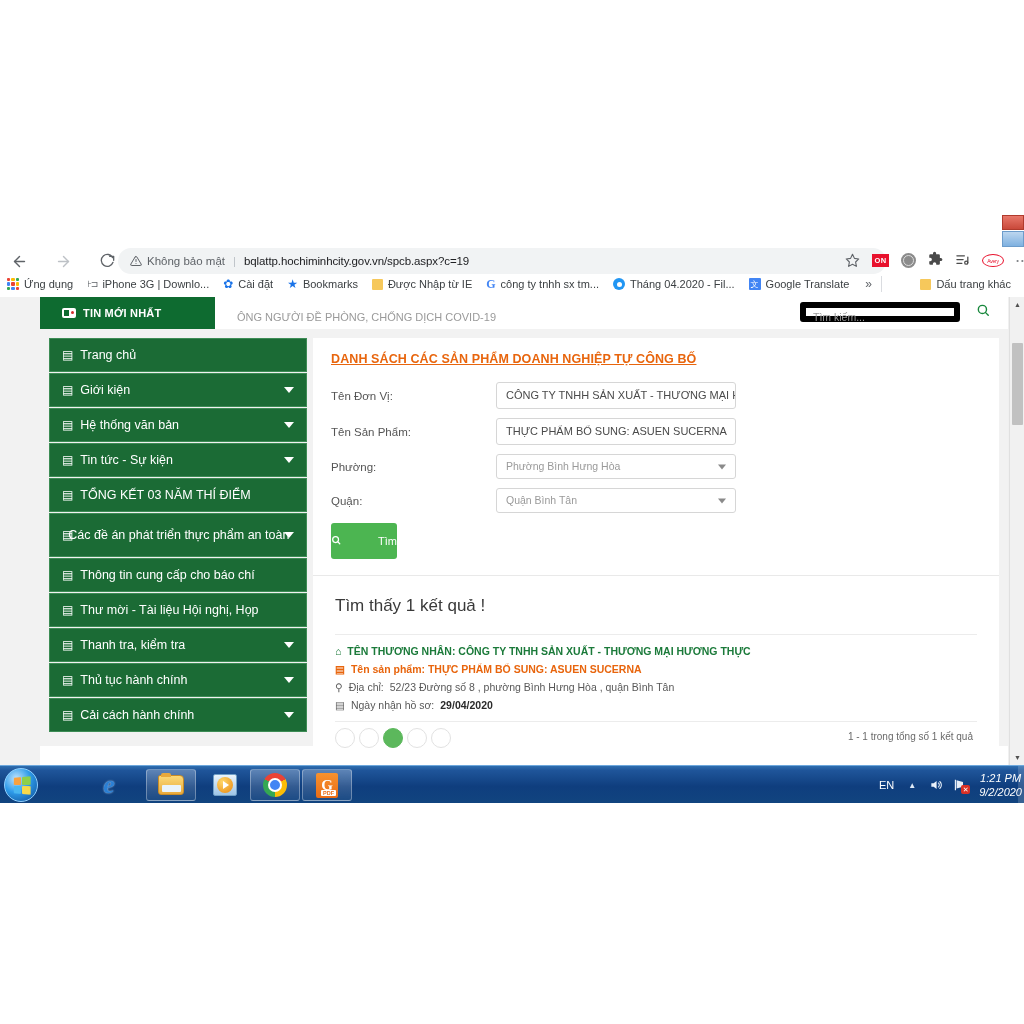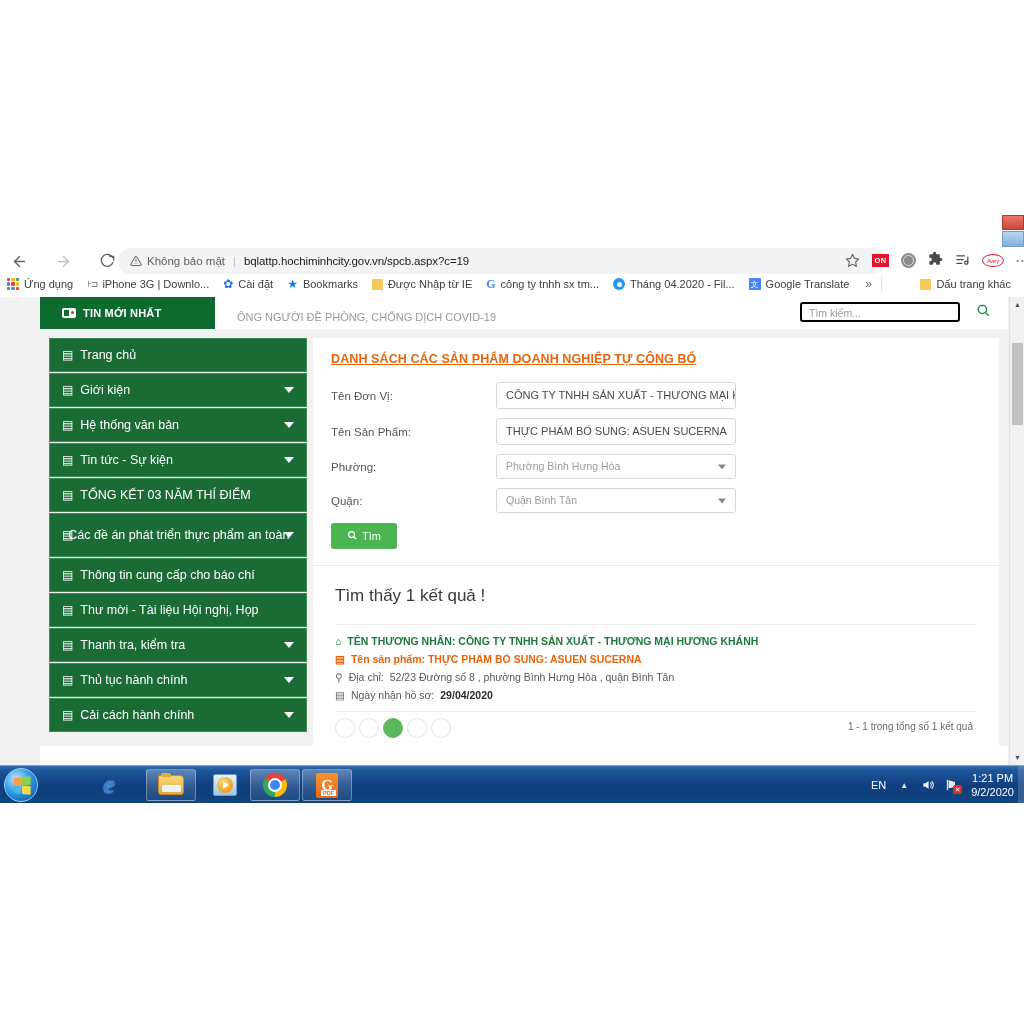--- a/index.html
+++ b/index.html
@@ -111,21 +111,21 @@
      display: flex; align-items: center; gap: 7px; padding-left: 22px;
      font-size: 11px; font-weight: bold; letter-spacing: .2px; }
   .news-badge .tvico { width: 14px; height: 10px; background: #fff; border-radius: 2px;
      position: relative; }
   .news-badge .tvico::after { content:""; position:absolute; left:2px; top:2px;
      width:5px;height:6px;background:#0e6b30; }
   .news-badge .tvico::before { content:""; position:absolute; left:9px; top:3px;
      width:3px;height:3px;background:#d32f2f;border-radius:50%; }
   .ticker { margin-left: 22px; font-size: 11px; color: #9a9a9a; white-space: nowrap; margin-top: 7px; }
   .hdr-search { position: absolute; right: 48px; top: 5px; width: 160px; height: 20px;
-     border: 2px solid #000000; border-radius: 3px; background: #fff;
+     border: 6px solid #000000; border-radius: 3px; background: #fff;
      font-size: 10.5px; color: #9a9a9a; padding: 0 7px; line-height: 18px; }
   .hdr-search-btn { position: absolute; right: 18px; top: 6px; color: #17873b; }
 
   .body-wrap { position: relative; height: 417px; background: #f2f2f2; }
 
   
   .sidebar { position: absolute; left: 9px; top: 9px; width: 258px; }
   .menu-item { background: #1b6b35; border: 1px solid #3d8c55; margin-bottom: 1px;
      min-height: 34px; display: flex; align-items: center; padding: 4px 10px 4px 12px;
      color: #ffffff; font-size: 12.5px; position: relative; }
@@ -149,23 +149,23 @@
   .f-input { width: 240px; height: 27px; border: 1px solid #d6d6d6; border-radius: 3px;
      background: #fff; font-size: 11px; color: #4a4a4a; padding: 0 9px; line-height: 25px;
      white-space: nowrap; overflow: hidden; }
   .f-select { width: 240px; height: 25px; border: 1px solid #d6d6d6; border-radius: 3px;
      background: #fff; font-size: 10.5px; color: #9a9a9a; padding: 0 9px; line-height: 23px;
      position: relative; }
   .f-select .sel-caret { position: absolute; right: 9px; top: 50%; transform: translateY(-50%);
      border-left: 4px solid transparent; border-right: 4px solid transparent;
      border-top: 5px solid #8a8a8a; }
 
-  .btn-search { margin-top: 10px; margin-left: 0; width: 66px; height: 26px;
+  .btn-search { margin-top: 10px; margin-left: 0; width: 66px; height: 36px;
      background: #4cb551; border: none; border-radius: 3px; color: #fff; font-size: 11px;
-     display: flex; align-items: center; justify-content: center; gap: 5px; }
+     display: flex; align-items: center; justify-content: space-between; gap: 5px; }
 
   .card-sep { height: 1px; background: #e9e9e9; }
   .results { background: #fff; padding: 20px 22px 8px 22px; }
   .result-count { font-size: 17px; color: #3a3a3a; margin-bottom: 18px; }
   .res-sep { height: 1px; background: #ececec; margin-bottom: 10px; }
 
   .res-line { display: flex; align-items: flex-start; gap: 6px; margin-bottom: 5px;
      font-size: 10.5px; white-space: nowrap; }
   .res-line .ri { flex: 0 0 auto; line-height: 1.25; }
   .rl-merchant { color: #1b7a3a; font-weight: bold; }
@@ -224,21 +224,21 @@
 
   .tray { position: absolute; right: 0; top: 0; height: 38px; display: flex; align-items: center; }
   .tray-lang { font-size: 11px; color: #fff; margin-right: 14px; }
   .tray-up { color: #dfeaf7; font-size: 8px; margin-right: 13px; }
   .tray-vol { color: #eaf2fb; margin-right: 9px; display:flex; }
   .tray-net { position: relative; margin-right: 12px; display:flex; }
   .tray-net .x { position:absolute; right:-3px; bottom:-2px; width:9px;height:9px;
      background:#d93025; border-radius:2px; color:#fff; font-size:7px; line-height:9px;
      text-align:center; }
   .clock { text-align: center; color: #fff; font-size: 11px; line-height: 14px;
-     padding-right: 10px; }
+     padding-right: 2px; font-style: italic; }
   .tb-edge { position: absolute; right: 0; top: 0; width: 6px; height: 38px;
      background: rgba(255,255,255,.16); }
 </style>
 </head>
 <body>
 
 <div id="browser">
 
   <div class="win-frag">
     <div class="a"></div>
@@ -485,21 +485,21 @@
 
           <div class="card-sep"></div>
 
           <div class="results">
             <div class="result-count">Tìm thấy 1 kết quả !</div>
             <div class="res-sep"></div>
 
             <div>
               <div class="res-line rl-merchant">
                 <span class="ri">⌂</span>
-                <span>TÊN THƯƠNG NHÂN: CÔNG TY TNHH SẢN XUẤT - THƯƠNG MẠI HƯƠNG KHÁNH</span>
+                <span>TÊN THƯƠNG NHÂN: CÔNG TY TNHH SẢN XUẤT - THƯƠNG MẠI HƯƠNG THỰC</span>
               </div>
               <div class="res-line rl-product">
                 <span class="ri">▤</span>
                 <span>Tên sản phẩm: THỰC PHẨM BỔ SUNG: ASUEN SUCERNA</span>
               </div>
               <div class="res-line rl-plain">
                 <span class="ri">⚲</span>
                 <span>Địa chỉ:</span>
                 <span>52/23 Đường số 8 , phường Bình Hưng Hòa , quận Bình Tân</span>
               </div>

